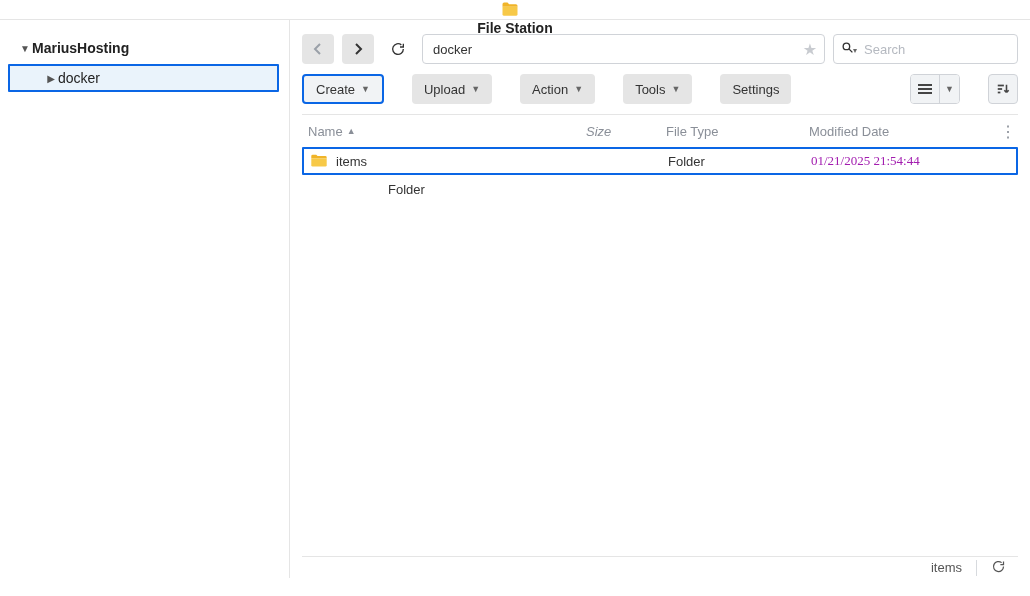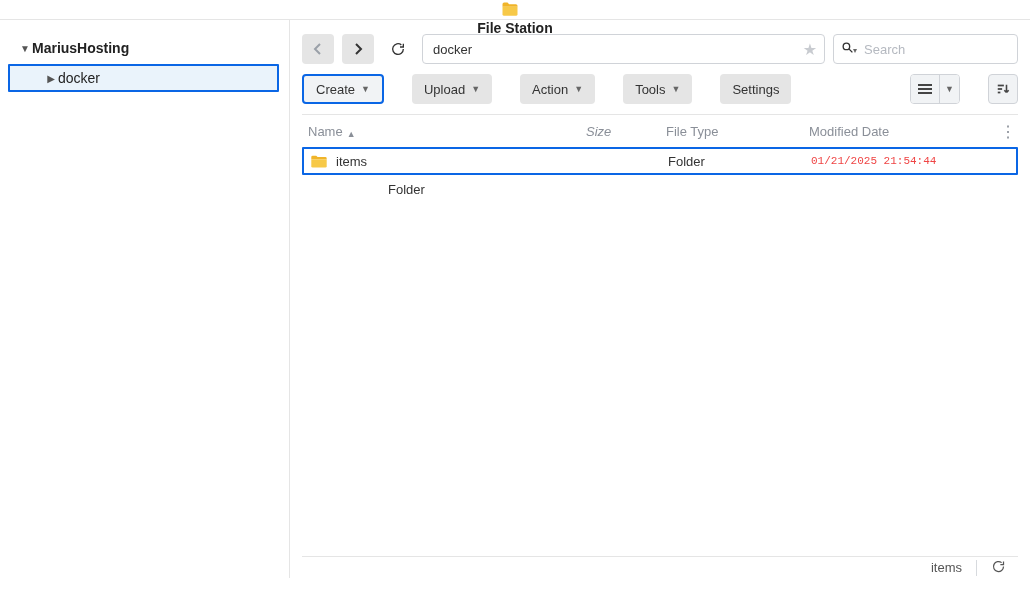--- a/index.html
+++ b/index.html
@@ -208,21 +208,21 @@
       display: flex;
       height: 32px;
       align-items: center;
       color: #8a8f98;
       font-size: 13px;
       padding-left: 6px;
       position: relative;
     }
     .thead .col, .trow .col {
       display: flex;
-      align-items: flex-end;
+      align-items: center;
     }
     .col.name { flex: 0 0 278px; }
     .col.size { flex: 0 0 80px; font-style: italic; }
     .col.type { flex: 0 0 96px; }
     .col.date { flex: 1; margin-left: 47px; }
     .thead .sort-arrow { font-size: 9px; margin-left: 4px; color:#8a8f98;}
     .thead .more {
       position: absolute;
       right: 4px;
       top: 50%;
@@ -243,21 +243,21 @@
     .trow.highlight {
       border: 2px solid #0a66e5;
       border-radius: 1px;
       margin: 0;
     }
     .folder-icon {
       width: 18px; height: 14px;
       margin-right: 8px;
       display: inline-block;
     }
-    .date-val { font-family: Liberation Mono, monospace; font-size: 11px; color: #ef4444; }
+    .date-val { font-family: Liberation Serif, serif; font-size: 13px; color: #a21caf; }
 
     .statusbar {
       height: 22px;
       border-top: 1px solid #e5e5e5;
       display: flex;
       align-items: center;
       justify-content: flex-end;
       padding: 0 12px;
       gap: 14px;
       color: #555;

